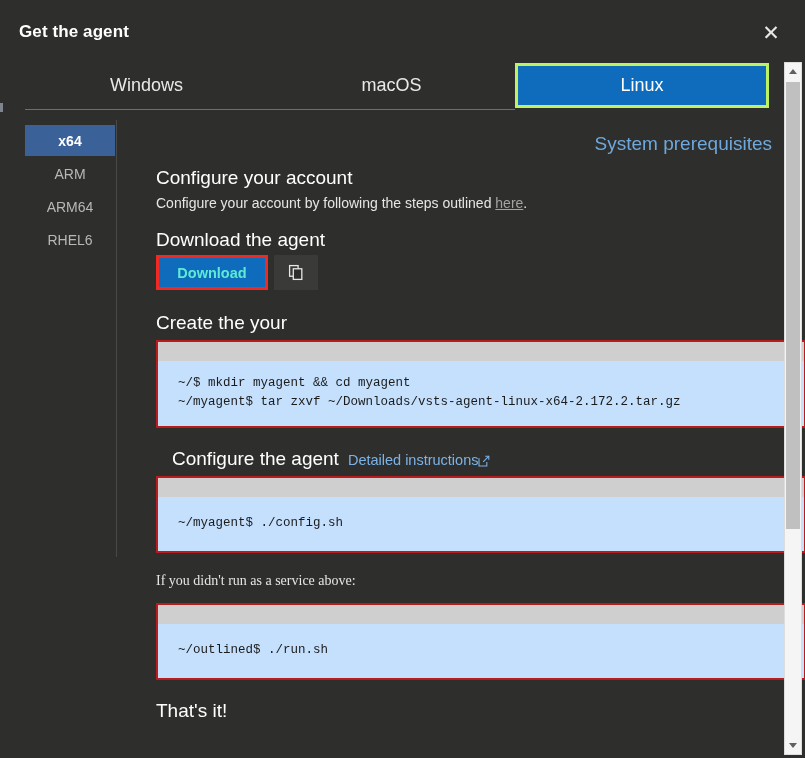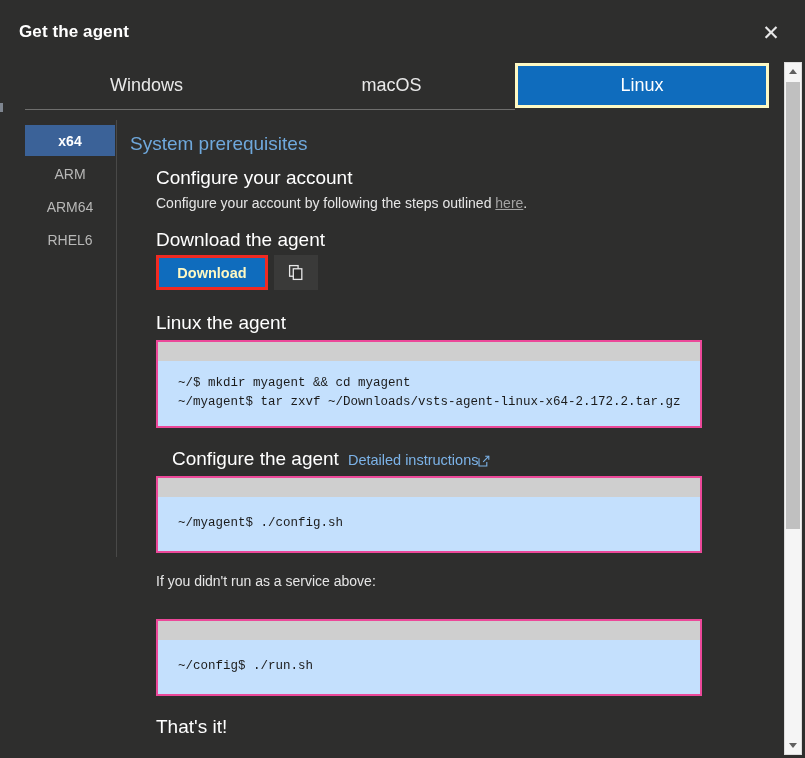--- a/index.html
+++ b/index.html
@@ -49,21 +49,21 @@
   .tab {
     position: absolute; top: 0; height: 47px;
     display: flex; align-items: center; justify-content: center;
     font-size: 18px; color: #e9e9e9; cursor: pointer;
   }
   .tab-windows { left: 25px;  width: 243px; }
   .tab-macos   { left: 268px; width: 247px; }
   .tab-linux   {
     left: 515px; width: 254px; height: 45px; top: 1px;
     background: #0f6cbd;
-    border: 3px solid #fef9c3;
+    border: 3px solid #bef264;
     color: #ffffff;
   }
   .tab-underline {
     position: absolute; left: 25px; top: 109px;
     width: 490px; height: 1px; background: #6e6e6d;
   }
 
   
   .sidenav {
     position: absolute; left: 25px; top: 125px;
@@ -82,69 +82,69 @@
   .nav-item.active {
     background: #3b6298; color: #ffffff; font-weight: bold;
   }
 
   
   .content {
     position: absolute; left: 130px; top: 125px;
     width: 642px;
   }
   .content-title {
-    text-align: left; font-size: 19px; color: #6fa8dc;
+    text-align: right; font-size: 19px; color: #6fa8dc;
     margin: 8px 0 12px 0;
   }
   h2.section {
     font-size: 19px; font-weight: normal; color: #ffffff;
     margin: 0 0 6px 26px;
   }
   h2.section.tight { margin-bottom: 4px; }
   .section-row {
     display: flex; align-items: baseline; gap: 9px;
     margin: 0 0 6px 42px;
   }
   .section-row h2.section { margin: 0; }
   .para {
     font-size: 14px; color: #e6e6e6; margin: 0 0 18px 26px;
   }
-  .para.sub { margin-bottom: 30px; }
+  .para.sub { margin-bottom: 14px; font-family: Liberation Serif, serif; }
   a.inline-link {
     color: #a3a3a3; text-decoration: underline; cursor: pointer;
   }
   a.detail-link {
     color: #7cb3e8; font-size: 14.5px; text-decoration: none;
     cursor: pointer; display: inline-flex; align-items: center; 
   }
   .ext-icon { display: inline-block; width: 12px; height: 12px; }
 
   
   .download-row {
     display: flex; align-items: stretch; margin: 0 0 22px 26px;
   }
   .download-btn {
     width: 112px; height: 35px;
     background: #0f6cbd; border: 3px solid #f02a22;
-    color: #fef9c3; font-size: 14.5px; font-weight: bold;
+    color: #5eead4; font-size: 14.5px; font-weight: bold;
     display: flex; align-items: center; justify-content: center;
     cursor: pointer;
   }
   .copy-btn {
     width: 44px; height: 35px; margin-left: 6px;
     background: #3a3a39;
     display: flex; align-items: center; justify-content: center;
     cursor: pointer;
   }
   .copy-btn svg { width: 17px; height: 17px; }
 
   
   .codeblock {
-    margin: 0 0 20px 26px; width: 546px;
-    border: 2px solid #ec4899;
+    margin: 0 0 20px 26px; width: 650px;
+    border: 2px solid #b91c1c;
     background: #c4e0fd;
   }
   .code-header { height: 19px; background: #cfcfcf; }
   .code-body {
     background: #c4e0fd; color: #1b1b1b;
     font-family: "Liberation Mono", monospace;
     font-size: 12.5px; line-height: 19px;
     padding: 13px 0 14px 20px;
     white-space: pre;
   }
@@ -216,21 +216,21 @@
     <div class="download-row">
       <div class="download-btn">Download</div>
       <div class="copy-btn">
         <svg viewBox="0 0 16 16" fill="none" stroke="#e8e8e8" stroke-width="1.2">
           <rect x="1.5" y="1.5" width="8" height="10"></rect>
           <rect x="5" y="4.5" width="8" height="10" fill="#2e2e2d"></rect>
         </svg>
       </div>
     </div>
 
-    <h2 class="section">Linux the agent</h2>
+    <h2 class="section">Create the your</h2>
     <div class="codeblock cb1">
       <div class="code-header"></div>
       <div class="code-body">~/$ mkdir myagent &amp;&amp; cd myagent
 ~/myagent$ tar zxvf ~/Downloads/vsts-agent-linux-x64-2.172.2.tar.gz</div>
     </div>
 
     <div class="section-row">
       <h2 class="section">Configure the agent</h2>
       <a class="detail-link">
         <span>Detailed instructions</span>
@@ -244,21 +244,21 @@
       </a>
     </div>
     <div class="codeblock cb2">
       <div class="code-header"></div>
       <div class="code-body">~/myagent$ ./config.sh</div>
     </div>
 
     <p class="para sub">If you didn't run as a service above:</p>
     <div class="codeblock cb3">
       <div class="code-header"></div>
-      <div class="code-body">~/config$ ./run.sh</div>
+      <div class="code-body">~/outlined$ ./run.sh</div>
     </div>
 
     <h2 class="section">That's it!</h2>
   </div>
 
   <div class="scrollbar">
     <div class="sb-arrow up">
         <i></i>
       </div>
     <div class="sb-thumb"></div>

